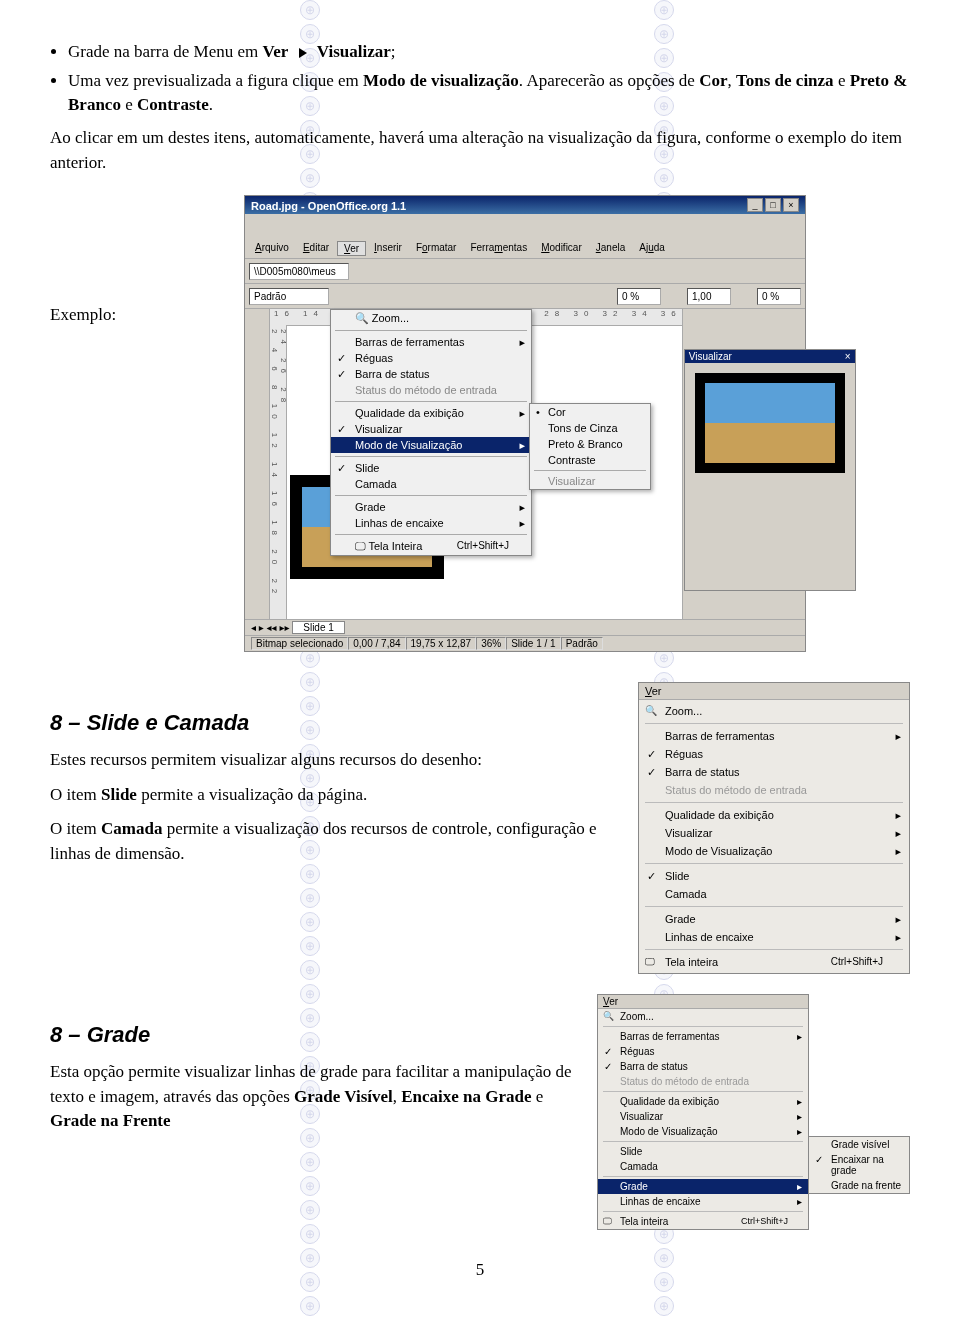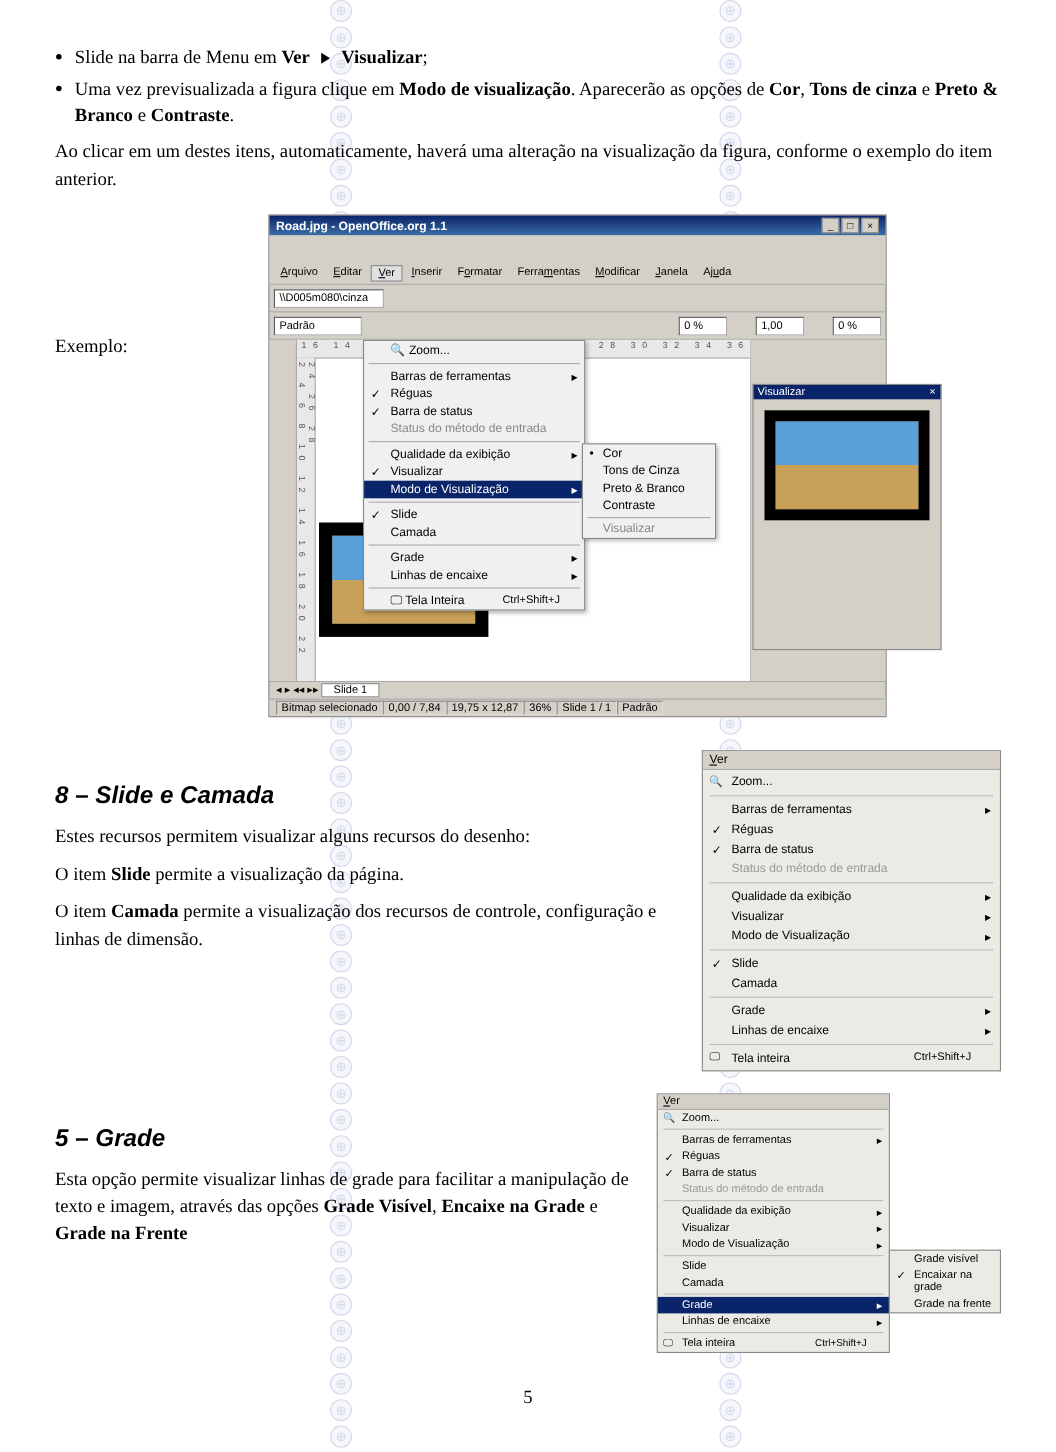--- a/index.html
+++ b/index.html
@@ -272,21 +272,21 @@
     <div class="wm-glyph">⊕</div>
     <div class="wm-glyph">⊕</div>
     <div class="wm-glyph">⊕</div>
     <div class="wm-glyph">⊕</div>
   </div>
 
 <div class="content">
 
 <ul class="bullets">
   <li>
-    <span>Slide na barra de Menu em </span><span class="bold">Ver</span>
+    <span>Grade na barra de Menu em </span><span class="bold">Ver</span>
     <span class="arrow"></span>
     <span class="bold">Visualizar</span><span>;</span>
   </li>
   <li>
     <span>Uma vez previsualizada a figura clique em </span><span class="bold">Modo de visualização</span><span>. Aparecerão as opções de </span><span class="bold">Cor</span><span>, </span><span class="bold">Tons de cinza</span><span> e </span><span class="bold">Preto &amp; Branco</span><span> e </span><span class="bold">Contraste</span><span>.</span>
   </li>
 </ul>
 
 <p>Ao clicar em um destes itens, automaticamente, haverá uma alteração na visualização da figura, conforme o exemplo do item anterior.</p>
 
@@ -305,21 +305,21 @@
       <span><u>E</u>ditar</span>
       <span class="hl"><u>V</u>er</span>
       <span><u>I</u>nserir</span>
       <span>F<u>o</u>rmatar</span>
       <span>Ferra<u>m</u>entas</span>
       <span><u>M</u>odificar</span>
       <span><u>J</u>anela</span>
       <span>Aj<u>u</u>da</span>
     </div>
     <div class="toolbar-row">
-      <span class="tb-input" style="width:90px;">\\D005m080\cinza</span>
+      <span class="tb-input" style="width:90px;">\\D005m080\meus</span>
     </div>
     <div class="toolbar-row">
       <span class="tb-input" style="width:70px;">Padrão</span>
       <span style="flex:1"></span>
       <span class="tb-btn"></span>
       <span class="tb-input" style="width:34px;">0 %</span>
       <span class="tb-btn"></span>
       <span class="tb-input" style="width:34px;">1,00</span>
       <span class="tb-btn"></span>
       <span class="tb-input" style="width:34px;">0 %</span>
@@ -428,21 +428,21 @@
         <div class="item"><span>Linhas de encaixe</span><span class="arr">▸</span></div>
         <div class="sep"></div>
         <div class="item scr"><span>Tela inteira</span><span class="kbd">Ctrl+Shift+J</span></div>
       </div>
     </div>
   </div>
 </div>
 
 <div class="two-col" style="margin-top:20px;">
   <div class="left">
-    <div class="section-title">5 – Grade</div>
+    <div class="section-title">8 – Grade</div>
     <p>
       <span>Esta opção permite visualizar linhas de grade para facilitar a manipulação de texto e imagem, através das opções </span><span class="bold">Grade Visível</span><span>, </span><span class="bold">Encaixe na Grade</span><span> e </span><span class="bold">Grade na Frente</span>
     </p>
   </div>
   <div class="right">
     <div class="sshot3-wrap">
       <div class="sshot3">
         <div class="mh"><u>V</u>er</div>
         <div class="item ico"><span>Zoom...</span></div>
         <div class="sep"></div>

